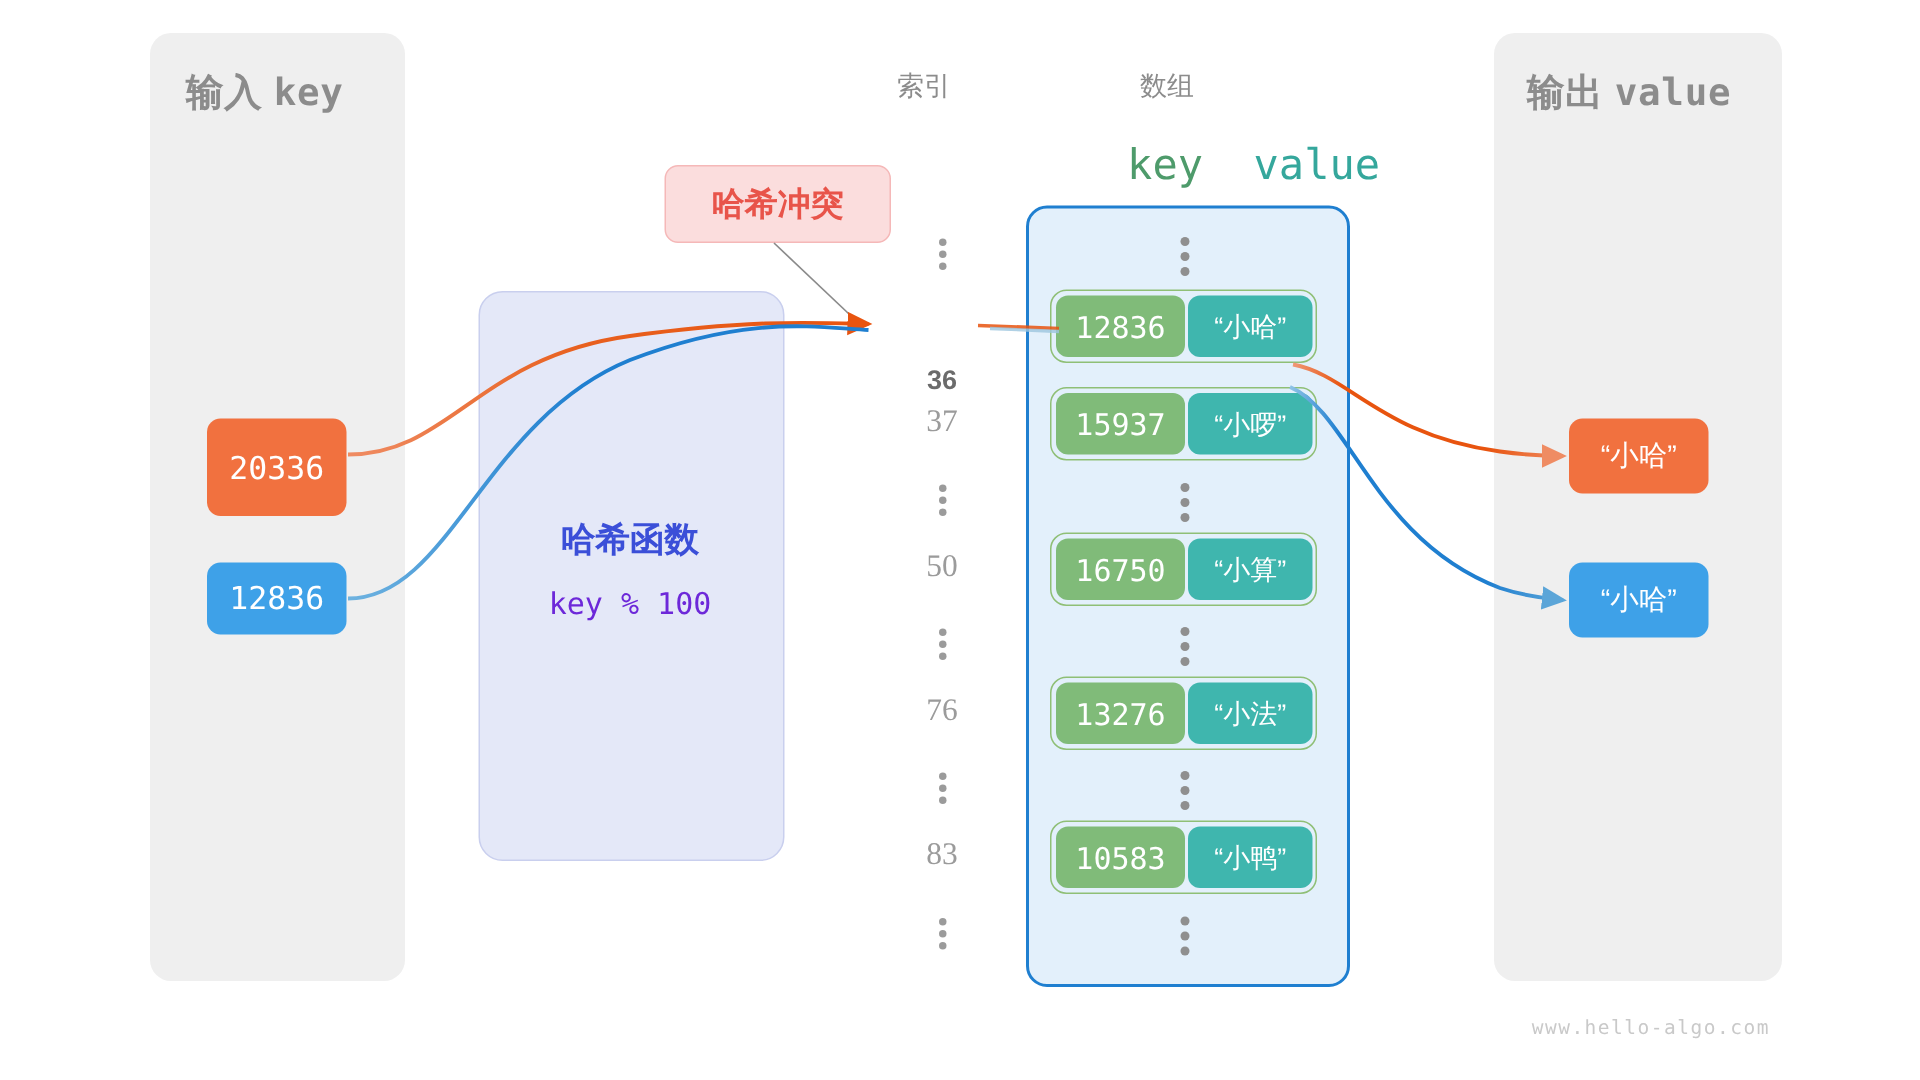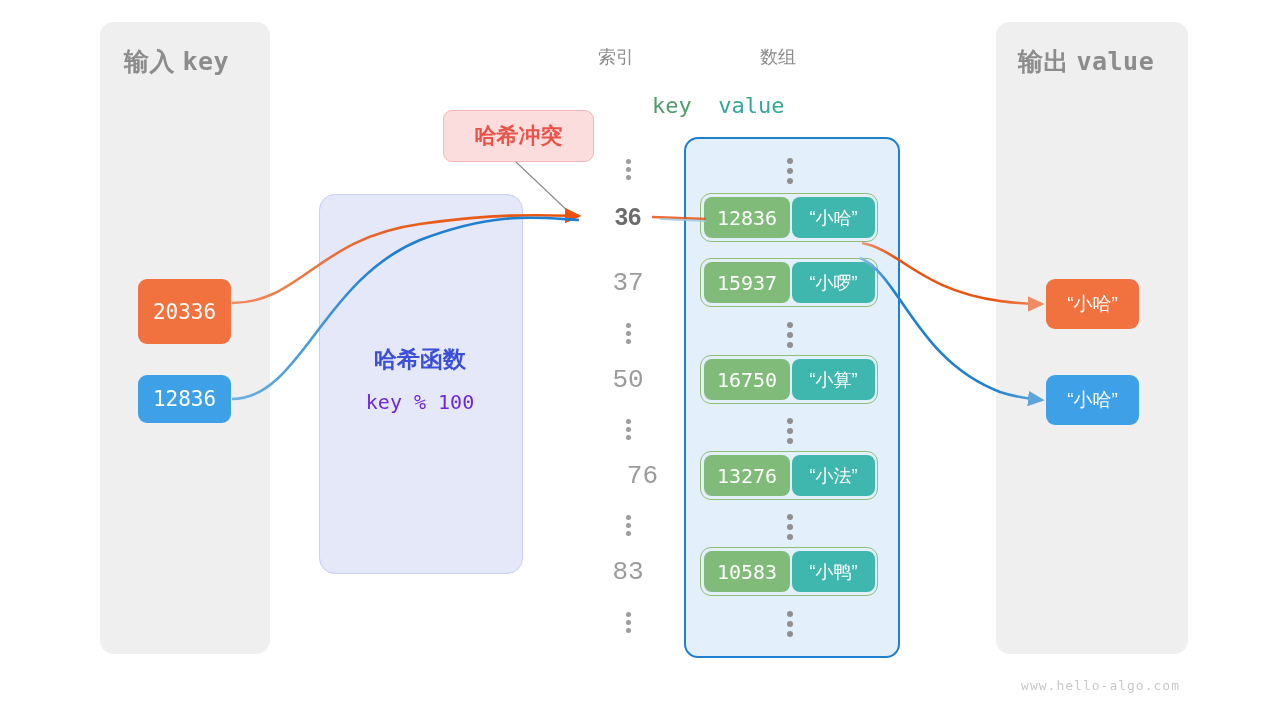--- a/index.html
+++ b/index.html
@@ -24,22 +24,22 @@
   #output-title{left:1018px;top:45px;}
   .mono{font-family:"DejaVu Sans Mono","Liberation Mono",monospace;}
 
   
   .col-heading{
     position:absolute;color:#8c8c8c;font-size:18px;font-weight:normal;white-space:nowrap;
   }
   #index-heading{left:598px;top:45px;}
   #array-heading{left:760px;top:45px;}
   #kv-heading{
-    position:absolute;left:652px;top:93px;width:200px;text-align:left;
-    font-size:22px;font-family:"DejaVu Sans Mono","Liberation Mono",monospace;
+    position:absolute;left:720px;top:93px;width:200px;text-align:right;
+    font-size:28px;font-family:"DejaVu Sans Mono","Liberation Mono",monospace;
   }
   #kv-heading .k{color:#4e9b6b;}
   #kv-heading .v{color:#35a79c;}
 
   
   #hash-box{
     position:absolute;left:319px;top:194px;width:202px;height:378px;
     background:#e4e8f8;border:1px solid #c9cfee;border-radius:16px;
   }
   #hash-title{
@@ -69,24 +69,24 @@
   .chip.orange{background:#f1713f;}
   .chip.blue{background:#3ea1e8;}
   #key-0{left:138px;top:279px;width:93px;height:65px;}
   #key-1{left:138px;top:375px;width:93px;height:48px;}
   #out-0{left:1046px;top:279px;width:93px;height:50px;}
   #out-1{left:1046px;top:375px;width:93px;height:50px;}
   .chip.cjk{font-family:"Liberation Sans","DejaVu Sans",sans-serif;font-size:19px;font-weight:500;}
 
   
   .idx{
-    position:absolute;width:60px;text-align:center;color:#9b9b9b;font-size:26px;
-    font-family:Liberation Mono, monospace;
-  }
-  .idx.hl{color:#6b6b6b;font-weight:bold;font-family:"Liberation Sans","DejaVu Sans",sans-serif;font-size:24px;}
+    position:absolute;width:60px;text-align:center;color:#9b9b9b;font-size:21px;
+    font-family:Liberation Serif, serif;
+  }
+  .idx.hl{color:#6b6b6b;font-weight:bold;font-family:"Liberation Sans","DejaVu Sans",sans-serif;font-size:18px;margin-top:40px;}
   .dots{
     position:absolute;width:60px;text-align:center;color:#9b9b9b;
     font-size:21px;line-height:6px;letter-spacing:0;
   }
   .dots span{display:block;width:5px;height:5px;border-radius:50%;background:#9b9b9b;margin:3px auto;}
 
   
   #array-box{
     position:absolute;left:684px;top:137px;width:212px;height:517px;
     background:#e3f0fb;border:2.5px solid #1f7fd0;border-radius:14px;
@@ -170,21 +170,21 @@
         <span></span>
         <span></span>
         <span></span>
       </div>
       <div class="idx" style="left: 598px; top: 365px;">50</div>
       <div class="dots" style="left: 598px; top: 416px;">
         <span></span>
         <span></span>
         <span></span>
       </div>
-      <div class="idx" style="left: 598px; top: 461px; text-align: right;">76</div>
+      <div class="idx" style="left: 598px; top: 461px;">76</div>
       <div class="dots" style="left: 598px; top: 512px;">
         <span></span>
         <span></span>
         <span></span>
       </div>
       <div class="idx" style="left: 598px; top: 557px;">83</div>
       <div class="dots" style="left: 598px; top: 609px;">
         <span></span>
         <span></span>
         <span></span>

